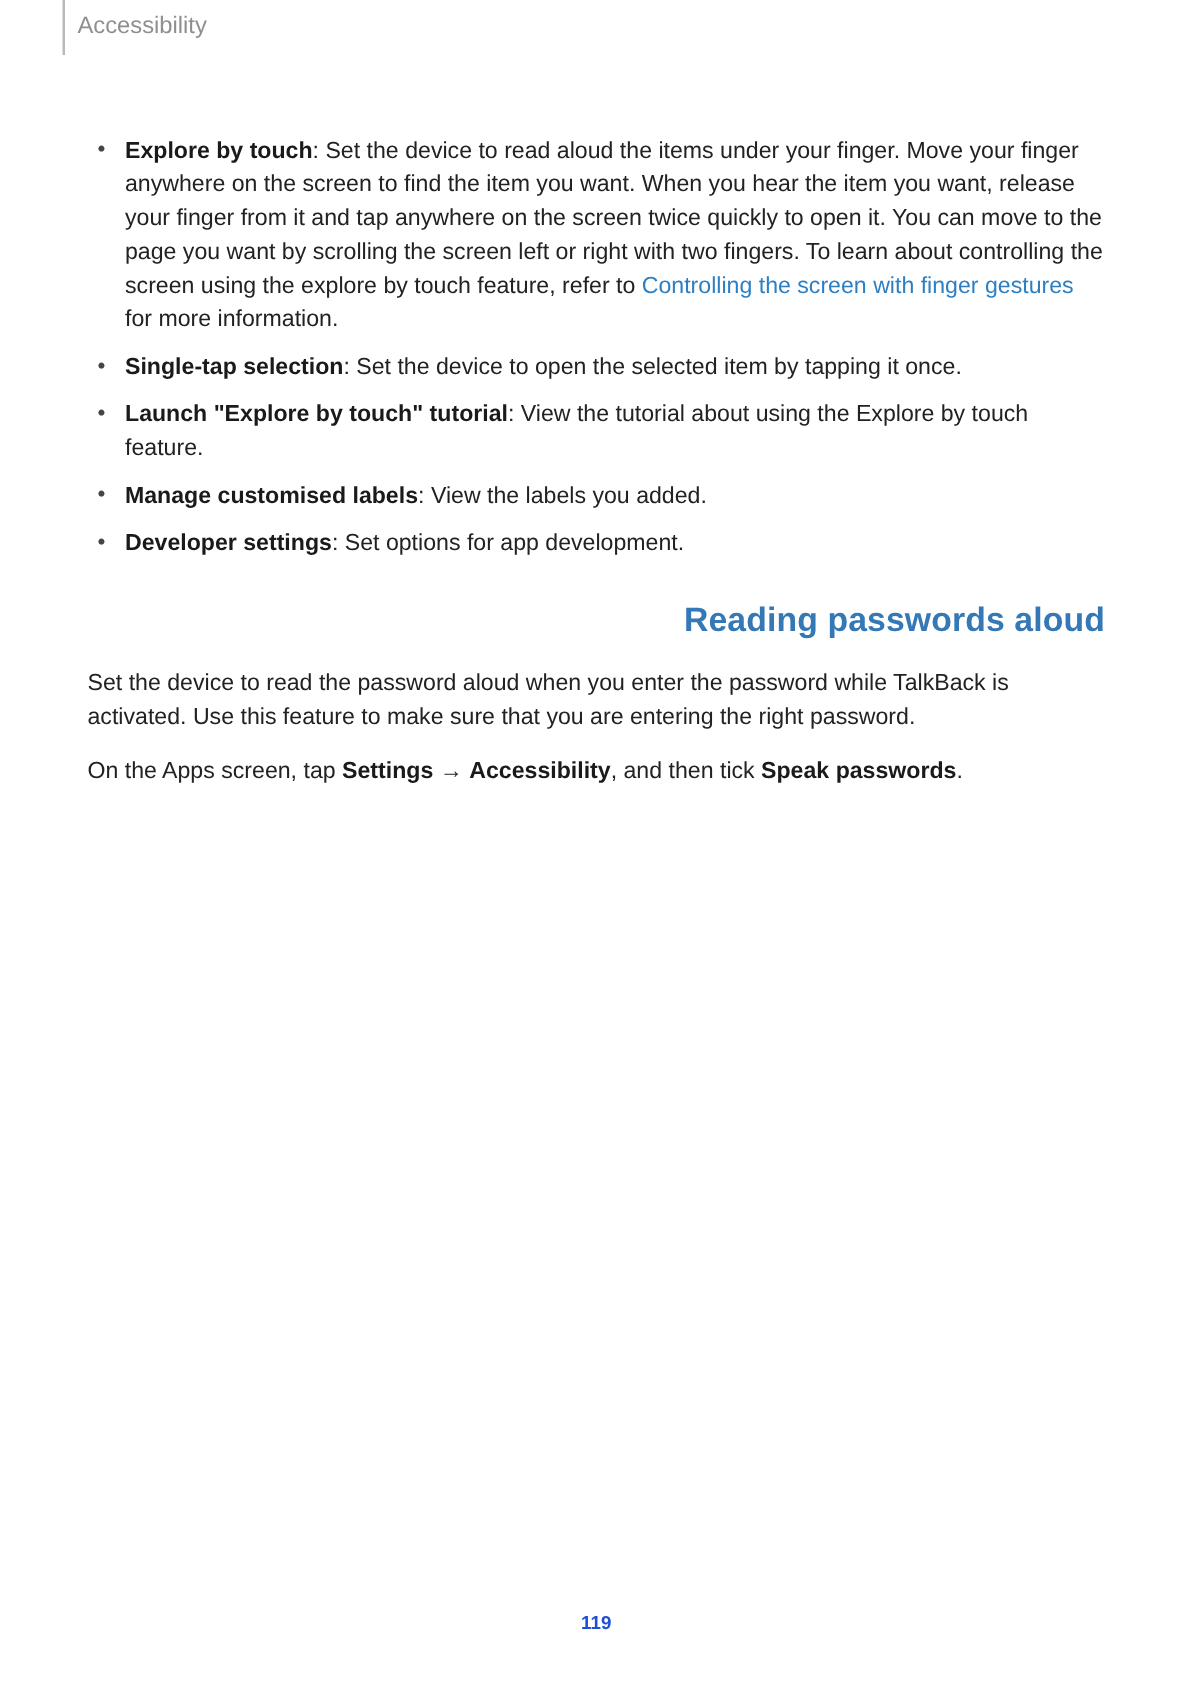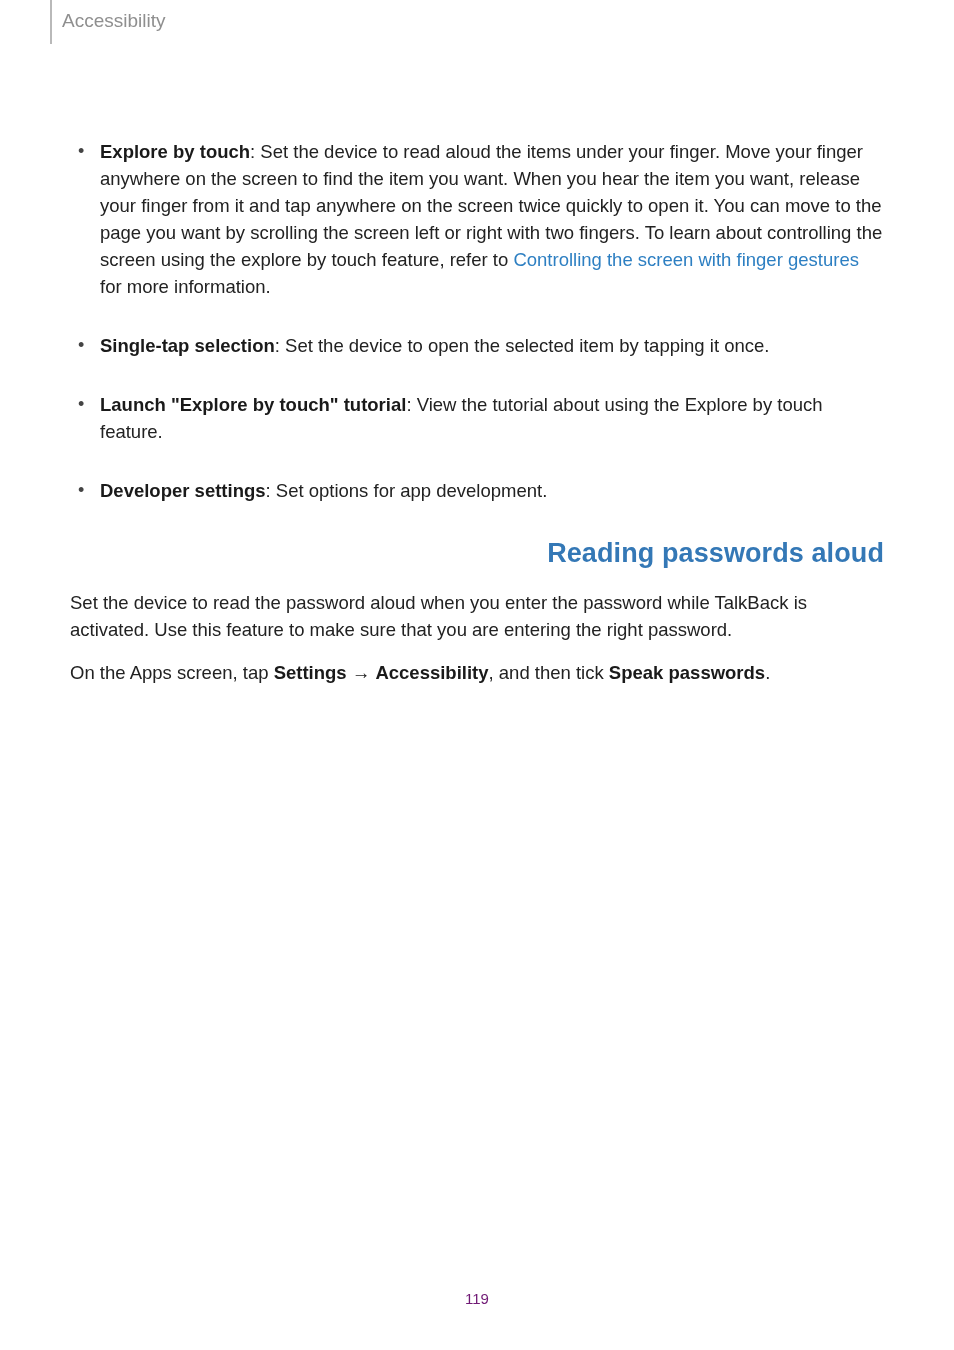--- a/index.html
+++ b/index.html
@@ -45,21 +45,20 @@
   }
   ul.bullets {
     list-style: none;
     padding: 0;
     margin: 0;
   }
   ul.bullets > li {
     position: relative;
     padding-left: 30px;
     margin-bottom: 11px;
-    margin-top: 32px;
   }
   ul.bullets > li::before {
     content: "•";
     position: absolute;
     left: 8px;
     top: 0;
     color: #444;
     font-size: 18px;
     line-height: 1.46;
   }
@@ -81,22 +80,23 @@
   }
   p.body {
     margin: 16px 0 3px 0;
   }
   .page-number {
     position: absolute;
     bottom: 40px;
     left: 0;
     right: 0;
     text-align: center;
-    color: #701a75;
+    color: #1d4ed8;
     font-size: 15px;
+    font-weight: bold;
   }
 </style>
 </head>
 <body>
 
 <div class="page">
   <div class="header-bar"></div>
   <div class="header-title">Accessibility</div>
 
   <div class="content">
@@ -109,20 +109,23 @@
 
       <li>
         <span class="bold">Single-tap selection</span><span>: Set the device to open the selected item by tapping it once.</span>
       </li>
 
       <li>
         <span class="bold">Launch "Explore by touch" tutorial</span><span>: View the tutorial about using the Explore by touch feature.</span>
       </li>
 
 
+      <li>
+        <span class="bold">Manage customised labels</span><span>: View the labels you added.</span>
+      </li>
 
 
       <li>
         <span class="bold">Developer settings</span><span>: Set options for app development.</span>
       </li>
     </ul>
 
     <h2 class="section-heading">Reading passwords aloud</h2>
 
     <p class="body">Set the device to read the password aloud when you enter the password while TalkBack is activated. Use this feature to make sure that you are entering the right password.</p>

